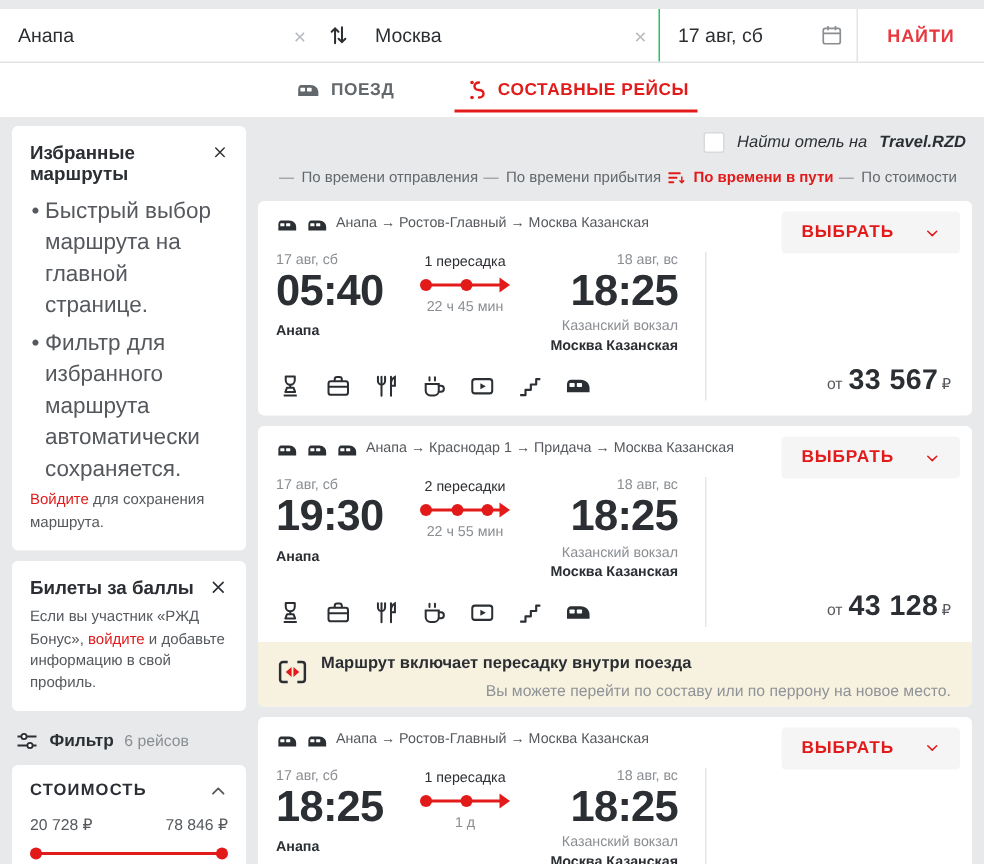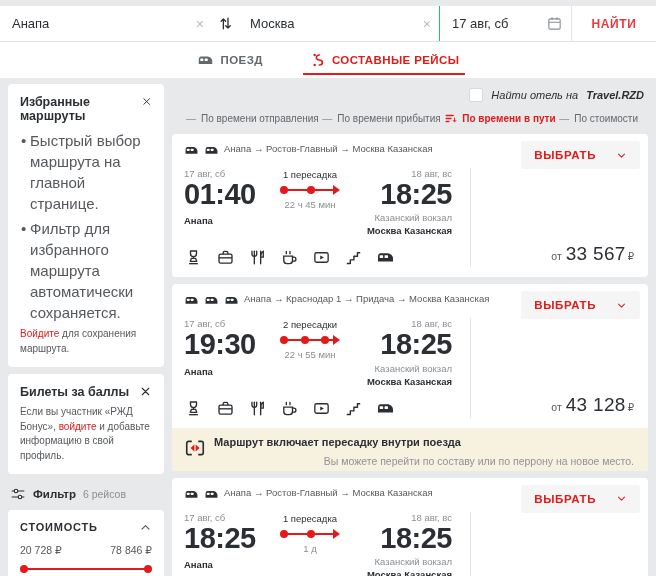--- a/index.html
+++ b/index.html
@@ -77,21 +77,21 @@
   .route-line { display:flex; align-items:flex-start; gap:5px; font-size:9.5px; color:#55595d; padding-right:120px; }
   .route-line .tico { color:#2b2f33; }
   .select-btn { position:absolute; top:7px; right:8px; background:#f5f5f6; border-radius:3px;
     padding:8px 13px; color:#e21a1a; font-size:11.5px; font-weight:bold; letter-spacing:.6px;
     display:flex; align-items:center; gap:20px; cursor:pointer; }
   .card-body { display:flex; margin-top:10px; }
   .cb-left { flex:1; min-width:0; padding-right:12px; }
   .cb-right { width:178px; flex:none; border-left:1px solid #e5e6e8; position:relative; }
   .price { position:absolute; right:14px; bottom:2px; white-space:nowrap; }
   .price .from { font-size:10.5px; color:#55595d; margin-right:4px; }
-  .price .val { font-size:19px; font-weight:normal; color:#2b2f33; letter-spacing:.3px; }
+  .price .val { font-size:19px; font-weight:bold; color:#2b2f33; letter-spacing:.3px; }
   .price .cur { font-size:10px; color:#55595d; margin-left:2px; }
 
   .times { display:flex; align-items:flex-start; }
   .dep { width:86px; flex:none; }
   .arr { width:108px; flex:none; text-align:right; padding-right:6px; }
   .tdate { font-size:9.5px; color:#8a8e92; }
   .ttime { font-size:29px; font-weight:bold; color:#2b2f33; letter-spacing:-.5px; line-height:1.05; }
   .tstation { font-size:9.5px; font-weight:bold; color:#2b2f33; margin-top:6px; }
   .tstation-sub { font-size:9.5px; color:#8a8e92; margin-top:3px; }
   .timeline { flex:1; min-width:60px; padding:0 10px; text-align:center; margin-top:1px; }
@@ -384,21 +384,21 @@
           <span>ВЫБРАТЬ</span>
           <svg class="ico" width="11" height="11">
               <use href="#i-chevd"></use>
             </svg>
         </div>
         <div class="card-body">
           <div class="cb-left">
             <div class="times">
               <div class="dep">
                 <div class="tdate">17 авг, сб</div>
-                <div class="ttime">01:40</div>
+                <div class="ttime">05:40</div>
                 <div class="tstation">Анапа</div>
               </div>
               <div class="timeline">
                 <div class="tl-top">1 пересадка</div>
                 <div class="tl-line">
                   <div class="bar"></div>
                   <div class="d s"></div>
                   <div class="d" style="left:45%"></div>
                   <div class="arrowhead"></div>
                 </div>

